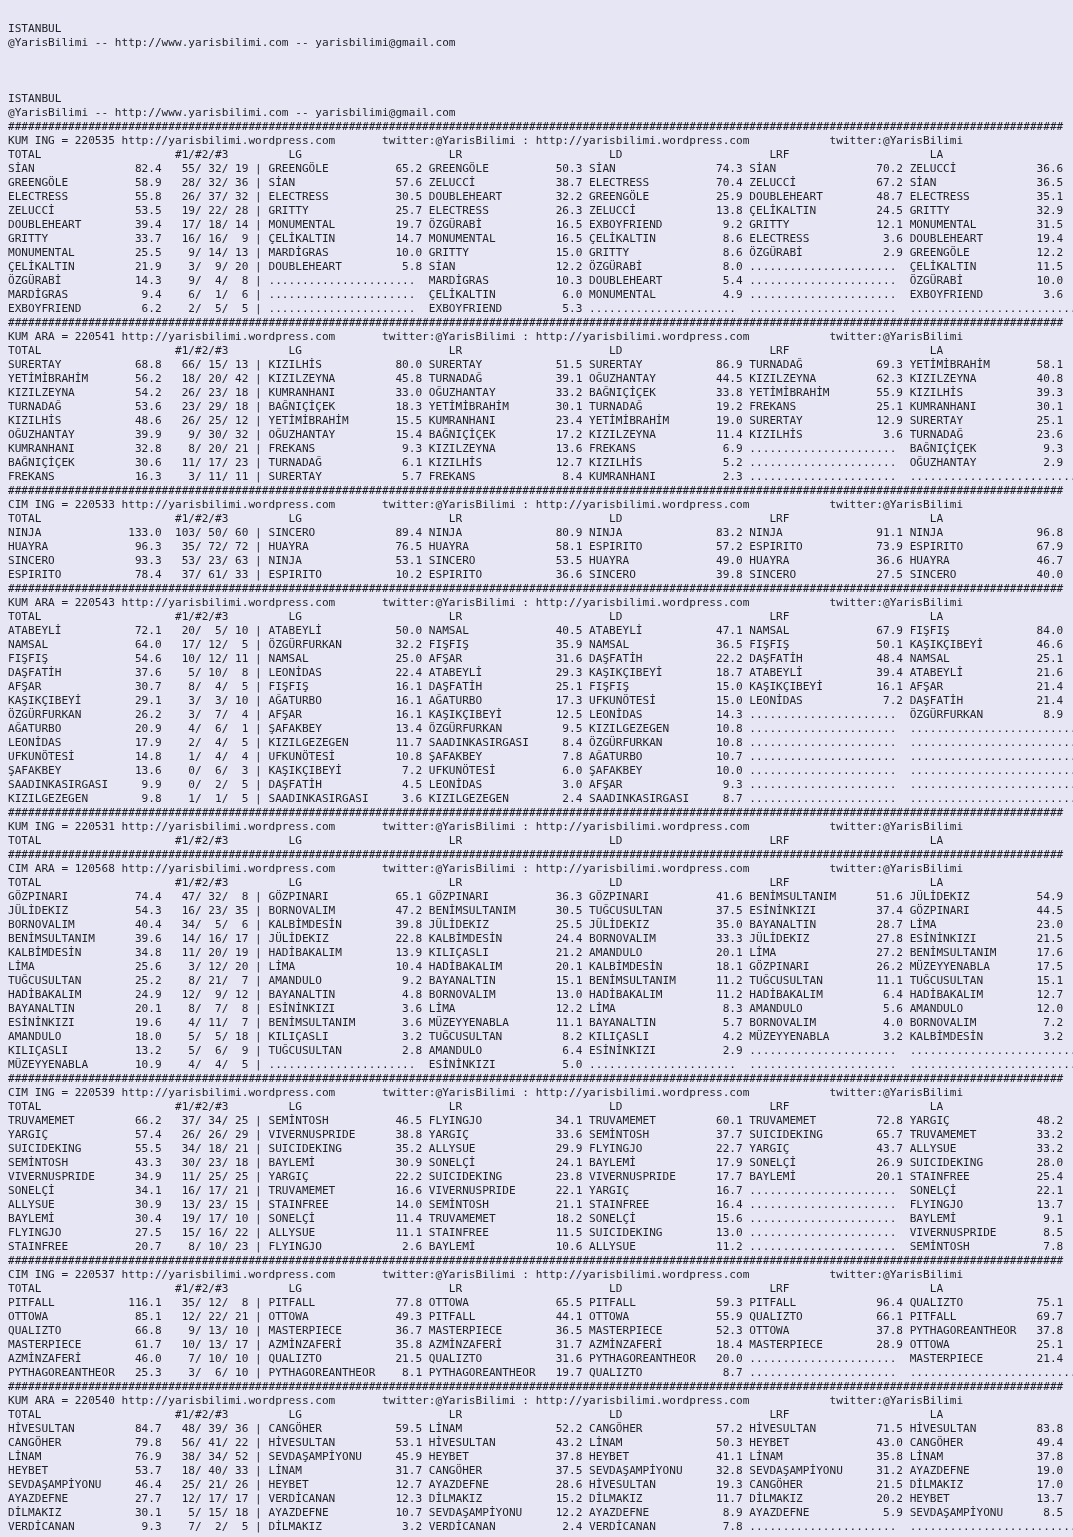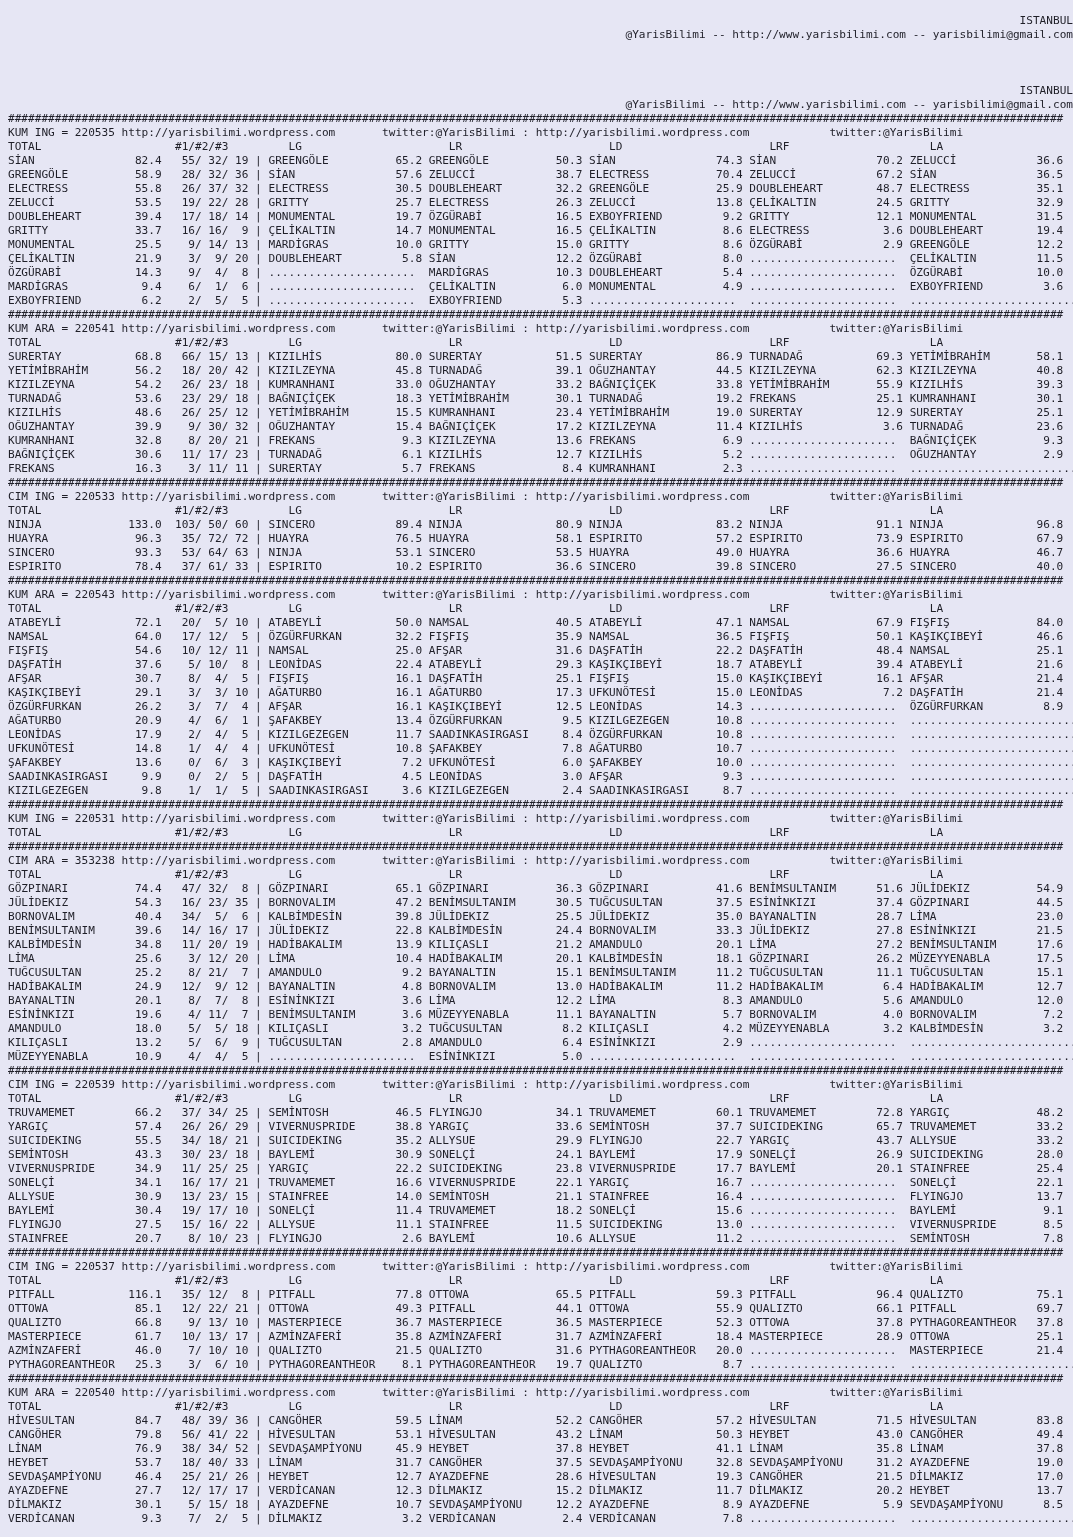--- a/index.html
+++ b/index.html
@@ -10,21 +10,21 @@
   }
   pre.txt {
     font-family: "DejaVu Sans Mono", "Liberation Mono", monospace;
     font-size: 11.1px;
     line-height: 14px;
     color: #1f1f28;
     margin: 0;
     padding: 0 0 0 8px;
     white-space: pre;
   }
-  pre.txt.first { padding-top: 14px; text-align: right; }
+  pre.txt.first { padding-top: 22px; }
   span { display: inline; }
 </style>
 </head>
 <body>
 
 <div>
 <pre class="txt first"><span>ISTANBUL</span>
 <span>@YarisBilimi -- http://www.yarisbilimi.com -- yarisbilimi@gmail.com</span>
 
 
@@ -56,21 +56,21 @@
 <span>KIZILHİS           48.6   26/ 25/ 12 | YETİMİBRAHİM       15.5 KUMRANHANI         23.4 YETİMİBRAHİM       19.0 SURERTAY           12.9 SURERTAY           25.1</span>
 <span>OĞUZHANTAY         39.9    9/ 30/ 32 | OĞUZHANTAY         15.4 BAĞNIÇİÇEK         17.2 KIZILZEYNA         11.4 KIZILHİS            3.6 TURNADAĞ           23.6</span>
 <span>KUMRANHANI         32.8    8/ 20/ 21 | FREKANS             9.3 KIZILZEYNA         13.6 FREKANS             6.9 ......................  BAĞNIÇİÇEK          9.3</span>
 <span>BAĞNIÇİÇEK         30.6   11/ 17/ 23 | TURNADAĞ            6.1 KIZILHİS           12.7 KIZILHİS            5.2 ......................  OĞUZHANTAY          2.9</span>
 <span>FREKANS            16.3    3/ 11/ 11 | SURERTAY            5.7 FREKANS             8.4 KUMRANHANI          2.3 ......................  .........................</span>
 <span>##############################################################################################################################################################</span>
 <span>CIM ING = 220533 http://yarisbilimi.wordpress.com       twitter:@YarisBilimi : http://yarisbilimi.wordpress.com            twitter:@YarisBilimi</span>
 <span>TOTAL                    #1/#2/#3         LG                      LR                      LD                      LRF                     LA</span>
 <span>NINJA             133.0  103/ 50/ 60 | SINCERO            89.4 NINJA              80.9 NINJA              83.2 NINJA              91.1 NINJA              96.8</span>
 <span>HUAYRA             96.3   35/ 72/ 72 | HUAYRA             76.5 HUAYRA             58.1 ESPIRITO           57.2 ESPIRITO           73.9 ESPIRITO           67.9</span>
-<span>SINCERO            93.3   53/ 64/ 63 | NINJA              53.1 SINCERO            53.5 HUAYRA             49.0 HUAYRA             36.6 HUAYRA             46.7</span>
+<span>SINCERO            93.3   53/ 23/ 63 | NINJA              53.1 SINCERO            53.5 HUAYRA             49.0 HUAYRA             36.6 HUAYRA             46.7</span>
 <span>ESPIRITO           78.4   37/ 61/ 33 | ESPIRITO           10.2 ESPIRITO           36.6 SINCERO            39.8 SINCERO            27.5 SINCERO            40.0</span>
 <span>##############################################################################################################################################################</span>
 <span>KUM ARA = 220543 http://yarisbilimi.wordpress.com       twitter:@YarisBilimi : http://yarisbilimi.wordpress.com            twitter:@YarisBilimi</span>
 <span>TOTAL                    #1/#2/#3         LG                      LR                      LD                      LRF                     LA</span>
 <span>ATABEYLİ           72.1   20/  5/ 10 | ATABEYLİ           50.0 NAMSAL             40.5 ATABEYLİ           47.1 NAMSAL             67.9 FIŞFIŞ             84.0</span>
 <span>NAMSAL             64.0   17/ 12/  5 | ÖZGÜRFURKAN        32.2 FIŞFIŞ             35.9 NAMSAL             36.5 FIŞFIŞ             50.1 KAŞIKÇIBEYİ        46.6</span>
 <span>FIŞFIŞ             54.6   10/ 12/ 11 | NAMSAL             25.0 AFŞAR              31.6 DAŞFATİH           22.2 DAŞFATİH           48.4 NAMSAL             25.1</span>
 <span>DAŞFATİH           37.6    5/ 10/  8 | LEONİDAS           22.4 ATABEYLİ           29.3 KAŞIKÇIBEYİ        18.7 ATABEYLİ           39.4 ATABEYLİ           21.6</span>
 <span>AFŞAR              30.7    8/  4/  5 | FIŞFIŞ             16.1 DAŞFATİH           25.1 FIŞFIŞ             15.0 KAŞIKÇIBEYİ        16.1 AFŞAR              21.4</span>
 <span>KAŞIKÇIBEYİ        29.1    3/  3/ 10 | AĞATURBO           16.1 AĞATURBO           17.3 UFKUNÖTESİ         15.0 LEONİDAS            7.2 DAŞFATİH           21.4</span>
@@ -78,21 +78,21 @@
 <span>AĞATURBO           20.9    4/  6/  1 | ŞAFAKBEY           13.4 ÖZGÜRFURKAN         9.5 KIZILGEZEGEN       10.8 ......................  .........................</span>
 <span>LEONİDAS           17.9    2/  4/  5 | KIZILGEZEGEN       11.7 SAADINKASIRGASI     8.4 ÖZGÜRFURKAN        10.8 ......................  .........................</span>
 <span>UFKUNÖTESİ         14.8    1/  4/  4 | UFKUNÖTESİ         10.8 ŞAFAKBEY            7.8 AĞATURBO           10.7 ......................  .........................</span>
 <span>ŞAFAKBEY           13.6    0/  6/  3 | KAŞIKÇIBEYİ         7.2 UFKUNÖTESİ          6.0 ŞAFAKBEY           10.0 ......................  .........................</span>
 <span>SAADINKASIRGASI     9.9    0/  2/  5 | DAŞFATİH            4.5 LEONİDAS            3.0 AFŞAR               9.3 ......................  .........................</span>
 <span>KIZILGEZEGEN        9.8    1/  1/  5 | SAADINKASIRGASI     3.6 KIZILGEZEGEN        2.4 SAADINKASIRGASI     8.7 ......................  .........................</span>
 <span>##############################################################################################################################################################</span>
 <span>KUM ING = 220531 http://yarisbilimi.wordpress.com       twitter:@YarisBilimi : http://yarisbilimi.wordpress.com            twitter:@YarisBilimi</span>
 <span>TOTAL                    #1/#2/#3         LG                      LR                      LD                      LRF                     LA</span>
 <span>##############################################################################################################################################################</span>
-<span>CIM ARA = 353238 http://yarisbilimi.wordpress.com       twitter:@YarisBilimi : http://yarisbilimi.wordpress.com            twitter:@YarisBilimi</span>
+<span>CIM ARA = 120568 http://yarisbilimi.wordpress.com       twitter:@YarisBilimi : http://yarisbilimi.wordpress.com            twitter:@YarisBilimi</span>
 <span>TOTAL                    #1/#2/#3         LG                      LR                      LD                      LRF                     LA</span>
 <span>GÖZPINARI          74.4   47/ 32/  8 | GÖZPINARI          65.1 GÖZPINARI          36.3 GÖZPINARI          41.6 BENİMSULTANIM      51.6 JÜLİDEKIZ          54.9</span>
 <span>JÜLİDEKIZ          54.3   16/ 23/ 35 | BORNOVALIM         47.2 BENİMSULTANIM      30.5 TUĞCUSULTAN        37.5 ESİNİNKIZI         37.4 GÖZPINARI          44.5</span>
 <span>BORNOVALIM         40.4   34/  5/  6 | KALBİMDESİN        39.8 JÜLİDEKIZ          25.5 JÜLİDEKIZ          35.0 BAYANALTIN         28.7 LİMA               23.0</span>
 <span>BENİMSULTANIM      39.6   14/ 16/ 17 | JÜLİDEKIZ          22.8 KALBİMDESİN        24.4 BORNOVALIM         33.3 JÜLİDEKIZ          27.8 ESİNİNKIZI         21.5</span>
 <span>KALBİMDESİN        34.8   11/ 20/ 19 | HADİBAKALIM        13.9 KILIÇASLI          21.2 AMANDULO           20.1 LİMA               27.2 BENİMSULTANIM      17.6</span>
 <span>LİMA               25.6    3/ 12/ 20 | LİMA               10.4 HADİBAKALIM        20.1 KALBİMDESİN        18.1 GÖZPINARI          26.2 MÜZEYYENABLA       17.5</span>
 <span>TUĞCUSULTAN        25.2    8/ 21/  7 | AMANDULO            9.2 BAYANALTIN         15.1 BENİMSULTANIM      11.2 TUĞCUSULTAN        11.1 TUĞCUSULTAN        15.1</span>
 <span>HADİBAKALIM        24.9   12/  9/ 12 | BAYANALTIN          4.8 BORNOVALIM         13.0 HADİBAKALIM        11.2 HADİBAKALIM         6.4 HADİBAKALIM        12.7</span>
 <span>BAYANALTIN         20.1    8/  7/  8 | ESİNİNKIZI          3.6 LİMA               12.2 LİMA                8.3 AMANDULO            5.6 AMANDULO           12.0</span>

